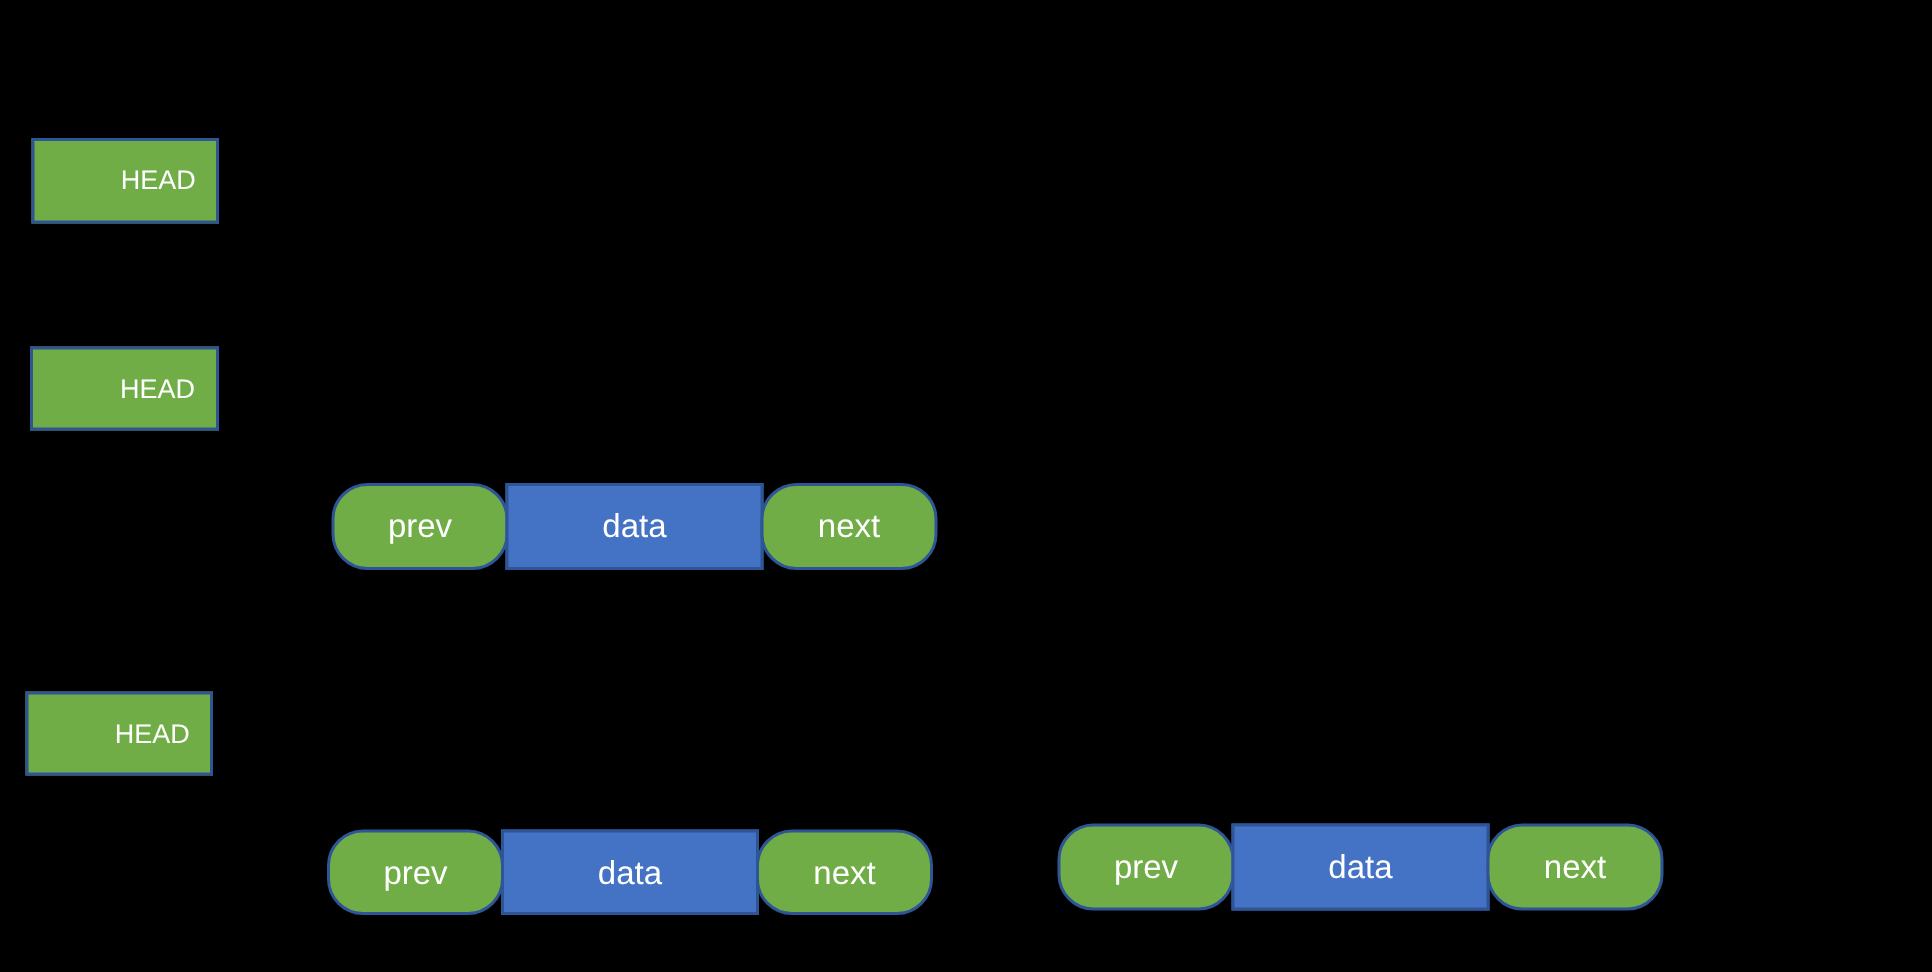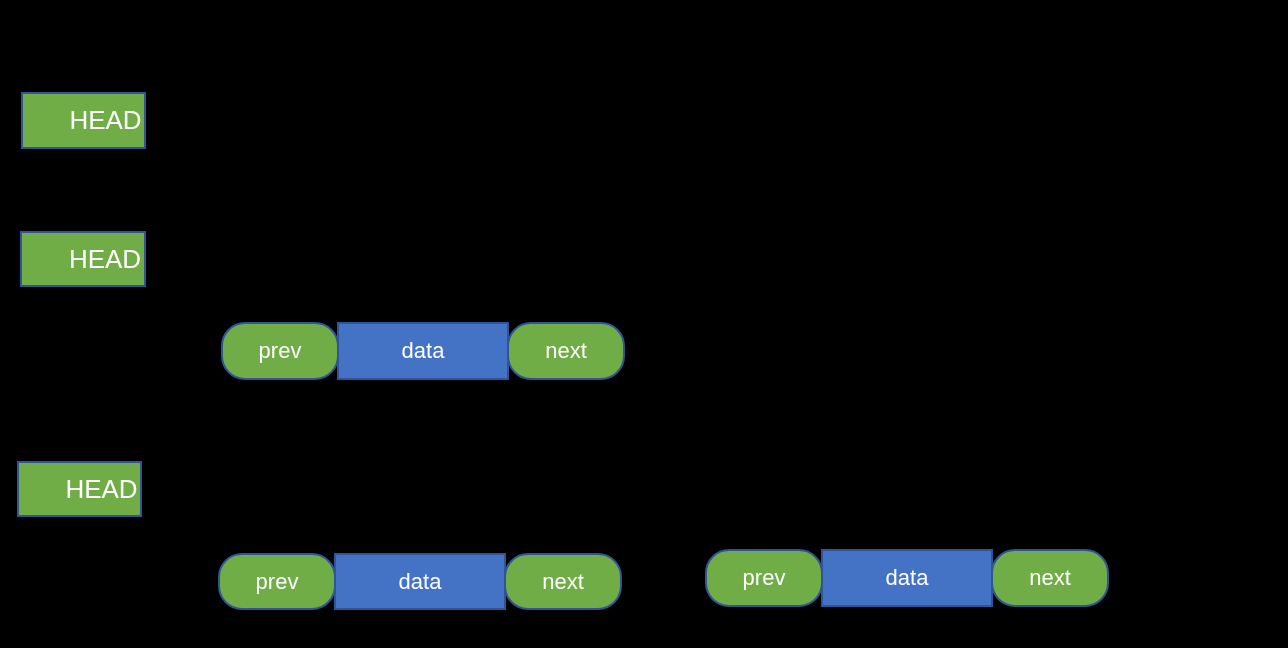--- a/index.html
+++ b/index.html
@@ -19,21 +19,21 @@
     position: absolute;
     box-sizing: border-box;
     display: flex;
     align-items: center;
     justify-content: center;
     color: var(--text, #ffffff);
   }
   .head-box {
     background: var(--green, #70AD47);
     border: 2px solid var(--border, #2E5596);
-    font-size: 26px;
+    font-size: 18px;
     padding-left: 44px;
   }
   .node {
     position: absolute;
     display: flex;
   }
   .cell {
     box-sizing: border-box;
     display: flex;
     align-items: center;

